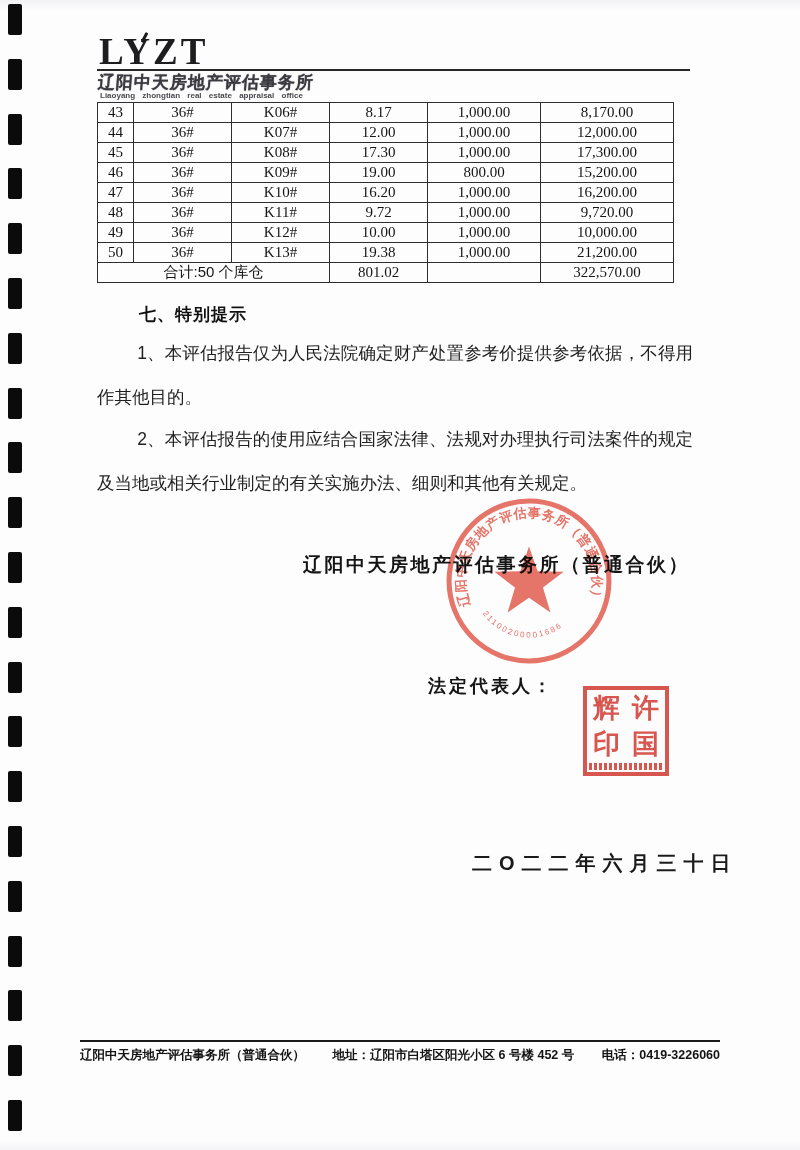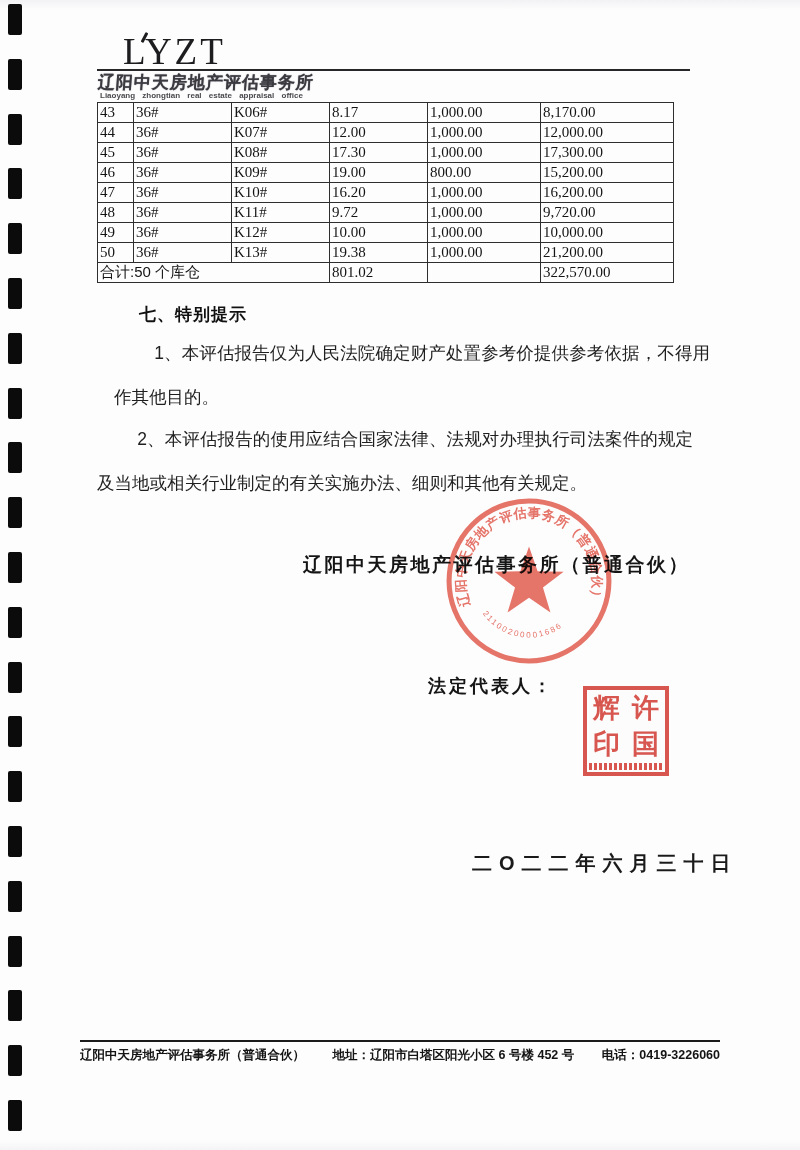--- a/index.html
+++ b/index.html
@@ -5,40 +5,40 @@
   html,body{margin:0;padding:0;background:#ffffff;}
   .page{
     position:relative;width:800px;height:1150px;overflow:hidden;
     background:linear-gradient(180deg,#f2f2f4 0px,#fdfdfe 10px,#fdfdfe 1140px,#f4f4f6 1150px);
     font-family:"Liberation Serif","DejaVu Serif",serif;color:#1c1c1c;
   }
   
   .bind-mark{position:absolute;left:8px;width:14px;height:31px;background:#0b0b0b;border-radius:2px;}
   
   .logo-text{position:absolute;left:99px;top:30px;font-family:"Liberation Serif",serif;
-    font-size:37px;font-weight:normal;letter-spacing:3px;color:#1d1d1f;margin-left:24px;}
+    font-size:37px;font-weight:bold;letter-spacing:3px;color:#1d1d1f;}
   .logo-accent{position:absolute;left:143px;top:32px;width:3px;height:11px;background:#1d1d1f;
     transform:rotate(28deg);border-radius:1px;}
   .header-rule{position:absolute;left:97px;top:69px;width:593px;height:2px;background:#27272a;}
   .org-cn{position:absolute;left:98px;top:71px;font-family:"Liberation Sans",sans-serif;
     font-size:17px;font-weight:bold;color:#3a3a40;letter-spacing:1px;transform:skewX(-4deg);
     text-shadow:0 0 1px #55555a;}
   .org-en{position:absolute;left:100px;top:91px;font-family:"Liberation Sans",sans-serif;
     font-size:8px;font-weight:bold;color:#4a4a4e;word-spacing:5px;letter-spacing:0px;text-align:right;}
   
   table.vals{position:absolute;left:97px;top:102px;border-collapse:collapse;table-layout:fixed;}
-  table.vals td{border:1px solid #2e2e2e;height:19px;
+  table.vals td{border:1px solid #2e2e2e;height:19px;text-align:center;
     font-size:15px;font-family:"Liberation Serif",serif;color:#141414;padding:0 2px;overflow:hidden;white-space:nowrap;}
   td.c0{width:31px}td.c1{width:93px}td.c2{width:93px}td.c3{width:93px}td.c4{width:108px}td.c5{width:128px}
   
   .sec-heading{position:absolute;left:139px;top:303px;font-family:"Liberation Sans",sans-serif;
     font-size:17px;font-weight:bold;color:#111;letter-spacing:1px;}
   .para{position:absolute;left:97px;width:596px;font-family:"Liberation Sans",sans-serif;
     font-size:17.5px;line-height:44px;color:#1f1f1f;text-indent:2.3em;text-align:justify;margin:0;}
-  .para1{top:331px;margin-left:17px;}
+  .para1{top:331px;}
   .para2{top:417px;}
   
   .company-line{position:absolute;left:303px;top:552px;font-family:"Liberation Sans",sans-serif;
     font-size:19px;font-weight:bold;letter-spacing:2.5px;color:#151515;z-index:2;}
   .legal-rep{position:absolute;left:428px;top:674px;font-family:"Liberation Sans",sans-serif;
     font-size:18px;font-weight:bold;letter-spacing:3px;color:#151515;}
   .date-line{position:absolute;left:472px;top:850px;font-family:Liberation Sans, sans-serif;
     font-size:20px;font-weight:bold;letter-spacing:7px;color:#1a1a1a;}
   
   .round-seal{position:absolute;left:443px;top:495px;width:172px;height:172px;z-index:3;

